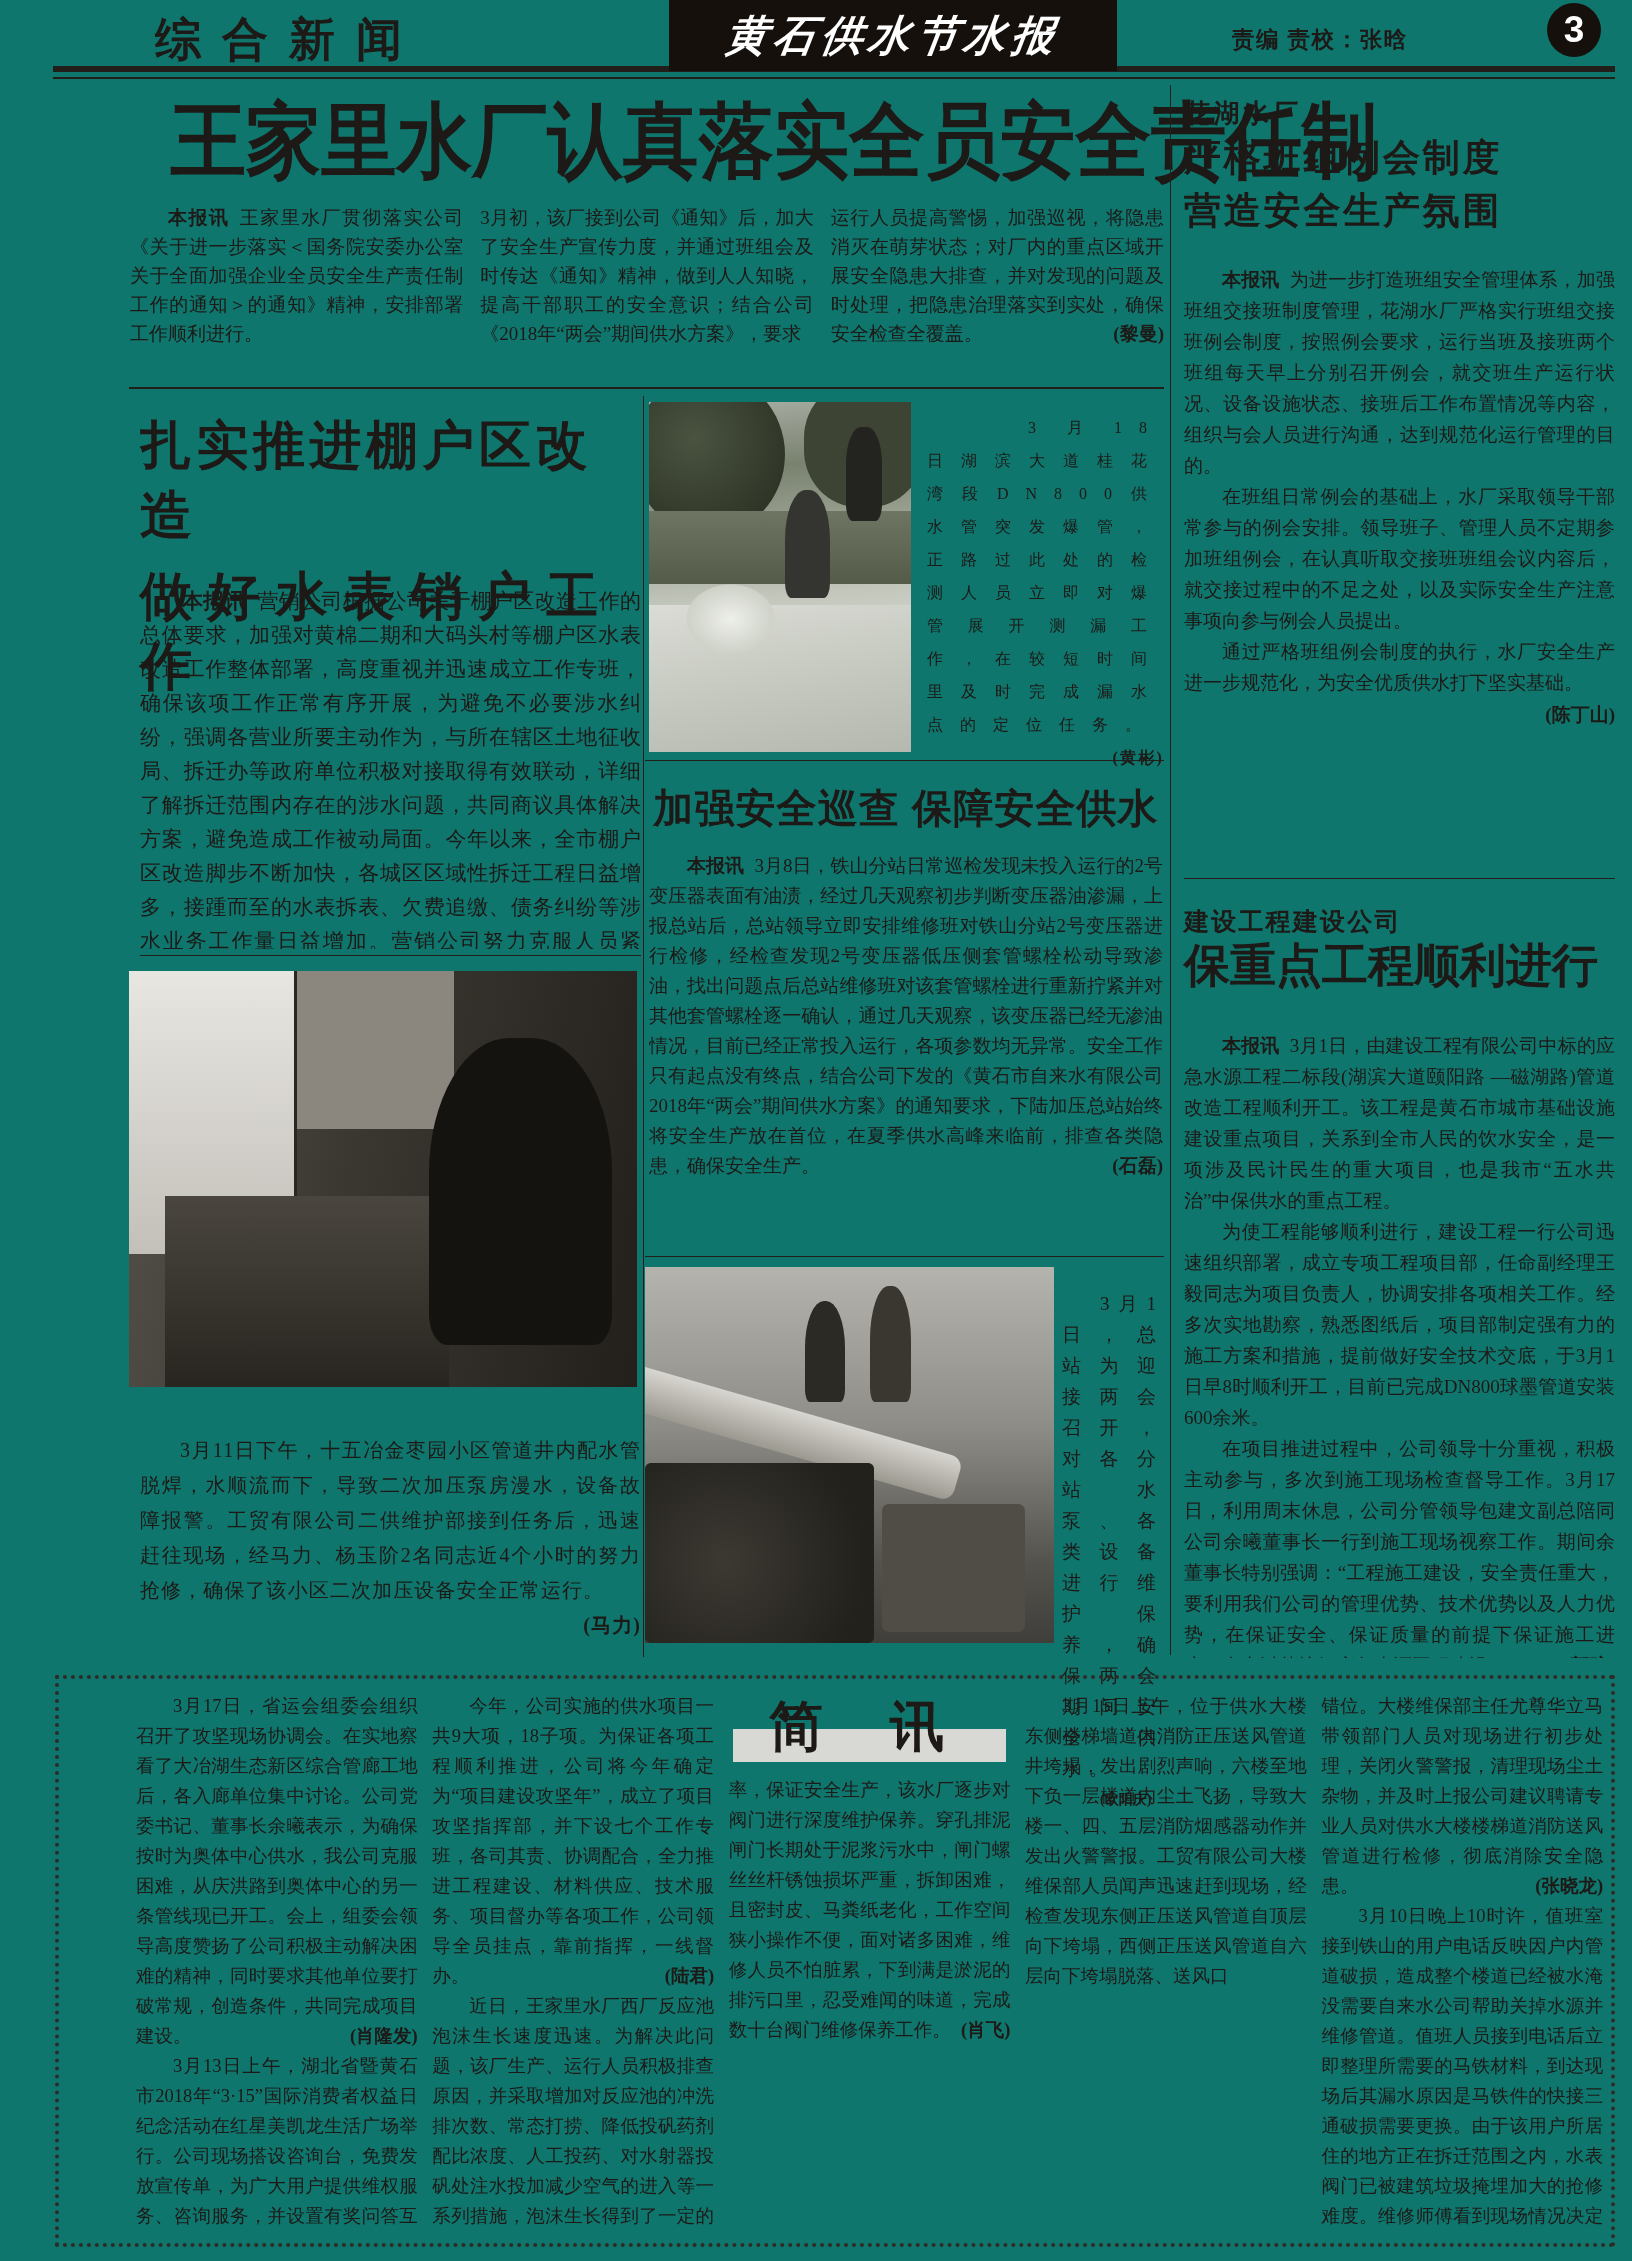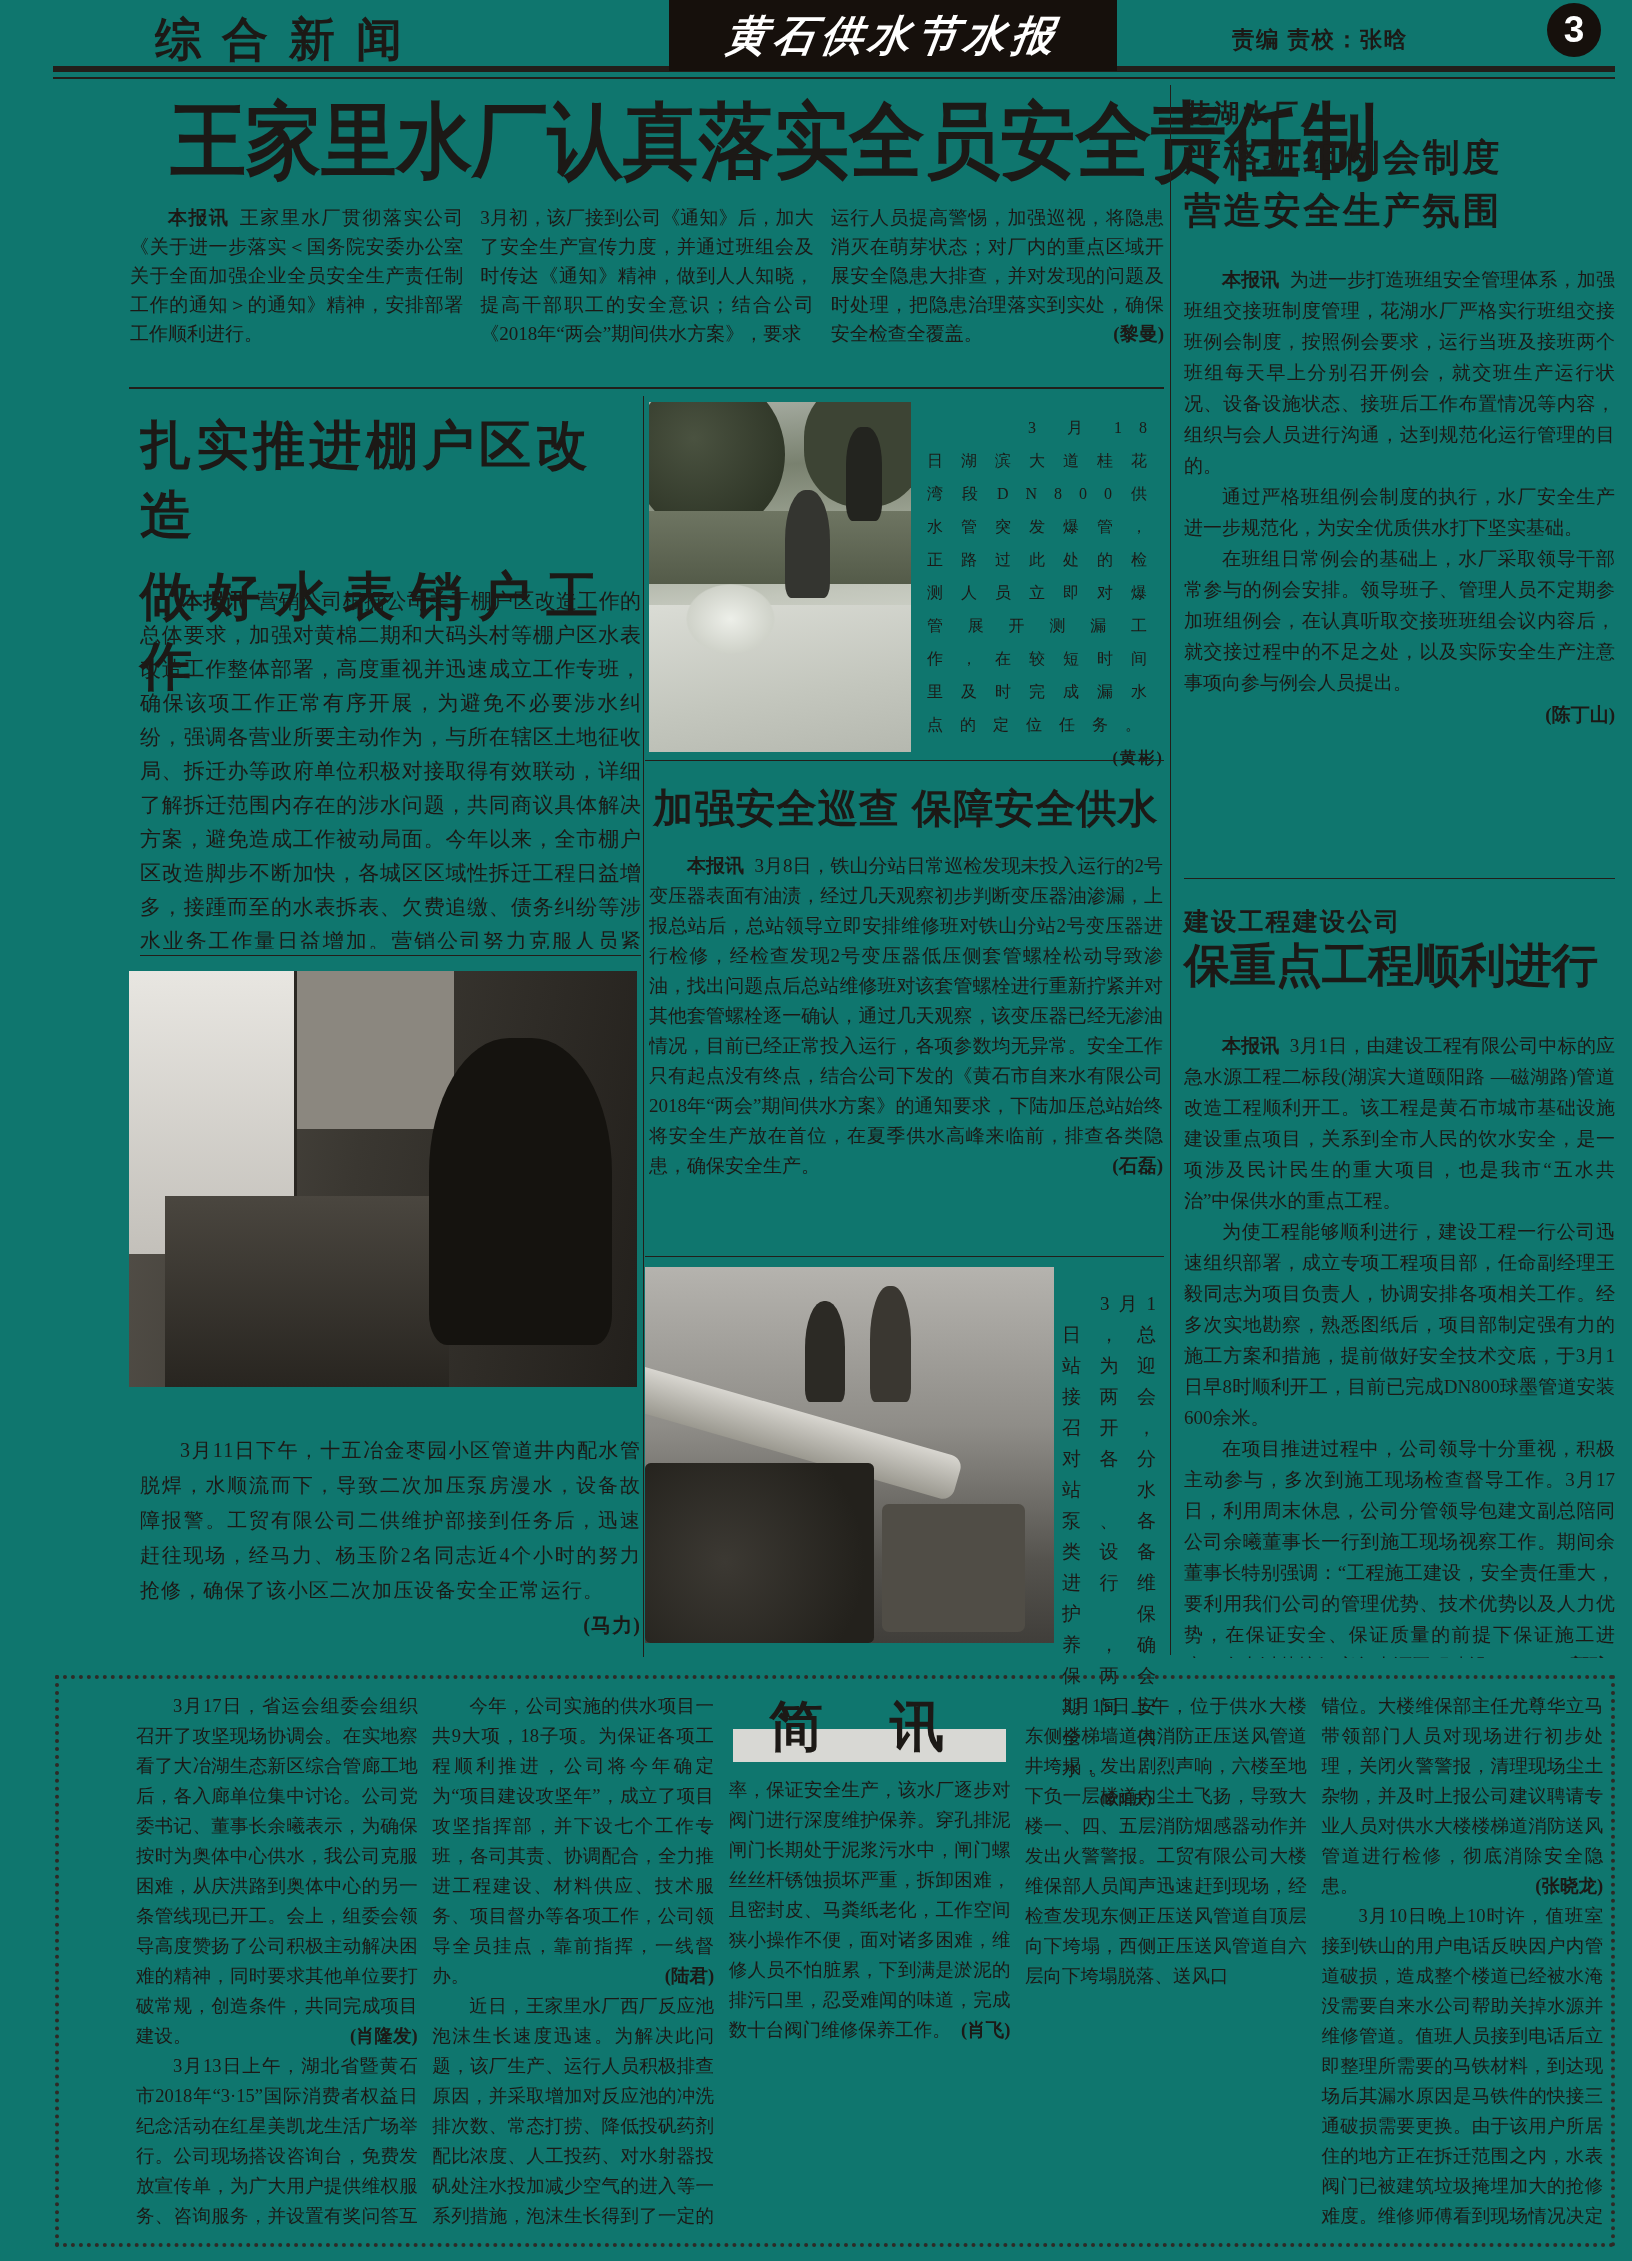--- a/index.html
+++ b/index.html
@@ -198,22 +198,22 @@
     <span class="byline3">(欧阳庆)</span>
   </div>
 
   <div class="abs sb sans" id="sb1-kicker">花湖水厂</div>
   <div class="abs sb sans" id="sb1-title">
     <div>严格班组例会制度</div>
     <div>营造安全生产氛围</div>
   </div>
   <div class="abs sb" id="sb1-body">
     <p><b class="lead">本报讯</b><span>为进一步打造班组安全管理体系，加强班组交接班制度管理，花湖水厂严格实行班组交接班例会制度，按照例会要求，运行当班及接班两个班组每天早上分别召开例会，就交班生产运行状况、设备设施状态、接班后工作布置情况等内容，组织与会人员进行沟通，达到规范化运行管理的目的。</span></p>
+    <p>在班组日常例会的基础上，水厂采取领导干部常参与的例会安排。领导班子、管理人员不定期参加班组例会，在认真听取交接班班组会议内容后，就交接过程中的不足之处，以及实际安全生产注意事项向参与例会人员提出。</p>
     <p>通过严格班组例会制度的执行，水厂安全生产进一步规范化，为安全优质供水打下坚实基础。</p>
-    <p>在班组日常例会的基础上，水厂采取领导干部常参与的例会安排。领导班子、管理人员不定期参加班组例会，在认真听取交接班班组会议内容后，就交接过程中的不足之处，以及实际安全生产注意事项向参与例会人员提出。</p>
     <div class="sb-byline">(陈丁山)</div>
   </div>
   <div class="abs rule" id="sb-rule"></div>
 
   <div class="abs sb sans" id="sb2-kicker">建设工程建设公司</div>
   <h2 class="abs sb sans" id="sb2-title">保重点工程顺利进行</h2>
   <div class="abs sb" id="sb2-body">
     <p><b class="lead">本报讯</b><span>3月1日，由建设工程有限公司中标的应急水源工程二标段(湖滨大道颐阳路 —磁湖路)管道改造工程顺利开工。该工程是黄石市城市基础设施建设重点项目，关系到全市人民的饮水安全，是一项涉及民计民生的重大项目，也是我市“五水共治”中保供水的重点工程。</span></p>
     <p>为使工程能够顺利进行，建设工程一行公司迅速组织部署，成立专项工程项目部，任命副经理王毅同志为项目负责人，协调安排各项相关工作。经多次实地勘察，熟悉图纸后，项目部制定强有力的施工方案和措施，提前做好安全技术交底，于3月1日早8时顺利开工，目前已完成DN800球墨管道安装600余米。</p>
     <p><span>在项目推进过程中，公司领导十分重视，积极主动参与，多次到施工现场检查督导工作。3月17日，利用周末休息，公司分管领导包建文副总陪同公司余曦董事长一行到施工现场视察工作。期间余董事长特别强调：“工程施工建设，安全责任重大，要利用我们公司的管理优势、技术优势以及人力优势，在保证安全、保证质量的前提下保证施工进度，全力以赴搞好应急水源工程建设。”</span><span class="by">(郭琼)</span></p>

